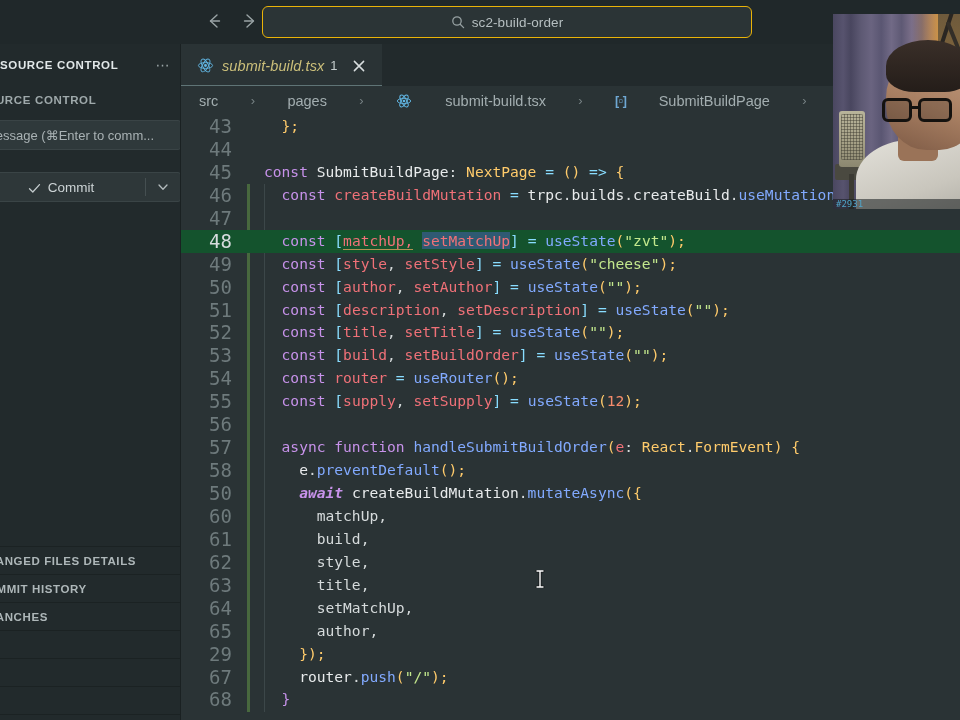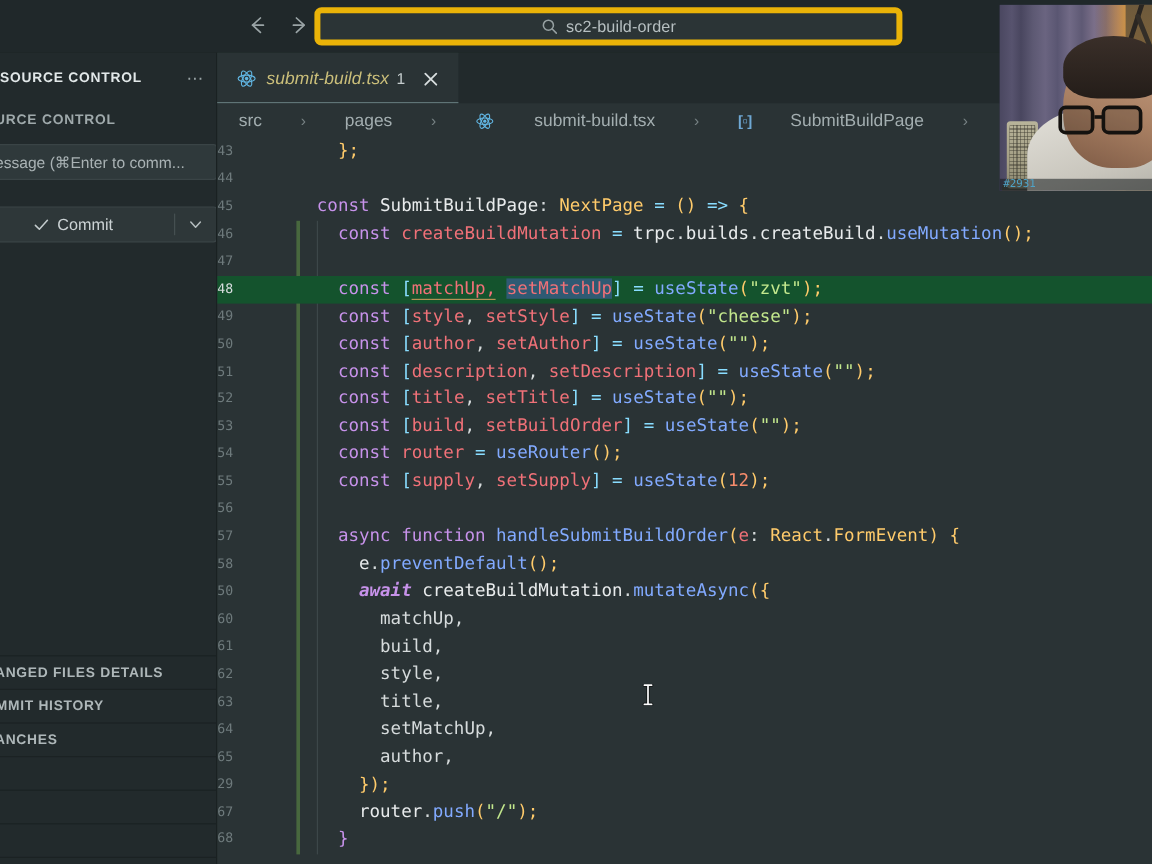--- a/index.html
+++ b/index.html
@@ -23,21 +23,21 @@
   }
   .nav-arrow {
     width: 22px; height: 22px; color: #9aa4a6;
     display: flex; align-items: center; justify-content: center;
   }
   .nav-arrow svg { display: block; }
   .cmdbar {
     position: absolute; left: 262px; top: 6px;
     width: 490px; height: 32px;
     background: #2b3436;
-    border: 5px solid #eab308;
+    border: 1px solid #eab308;
     border-radius: 6px;
     display: flex; align-items: center; justify-content: center;
     gap: 7px;
   }
   .cmdbar .mag { width: 14px; height: 14px; color: #96a0a2; display:block; }
   .cmdbar-text {
     font-size: 13.5px; color: #b6bfc1; letter-spacing: .1px;
   }
 
   
@@ -155,22 +155,22 @@
     font-family: "DejaVu Sans Mono", "Liberation Mono", monospace;
     font-size: 14.6px;
     line-height: 22.95px;
   }
   .coderow {
     position: relative; height: 22.95px; white-space: pre;
     display: flex; align-items: center;
   }
   .coderow.active { background: #14532d; }
   .gutter {
-    width: 65px; flex: 0 0 65px; text-align: left; padding-right: 14px;
-    color: #6e7a7c; font-size: 11px;
+    width: 65px; flex: 0 0 65px; text-align: right; padding-right: 14px;
+    color: #6e7a7c; font-size: 19px;
   }
   .coderow.active .gutter { color: #d6dcdd; }
   .codetext { position: relative; flex: 1; padding-left: 18px; }
   
   .diffbar {
     position: absolute; left: 66px; width: 3px;
     background: #4a6b3f; opacity: .95;
   }
   
   .indentguide {
@@ -194,21 +194,21 @@
   .t-occ  { border-bottom: 1px solid #b39155; }  
 
   
   .cursor {
     position: absolute; left: 354px; top: 455px;
     width: 10px; height: 18px; pointer-events: none;
   }
 
   
   .webcam {
-    position: absolute; left: 833px; top: 4px; width: 127px; height: 155px;
+    position: absolute; left: 833px; top: 14px; width: 127px; height: 195px;
     overflow: hidden; background: #3a3752;
   }
   .wc-curtain {
     position: absolute; inset: 0;
     background:
       linear-gradient(90deg,
         #4a4760 0%, #57536e 8%, #49465f 14%, #5d5973 22%,
         #6a6480 30%, #5a5672 38%, #716a86 46%, #5e5974 54%,
         #7b6f89 62%, #6d5f78 70%, #8a6d74 78%, #a0795f 86%,
         #c09348 93%, #8d6a3e 100%);

